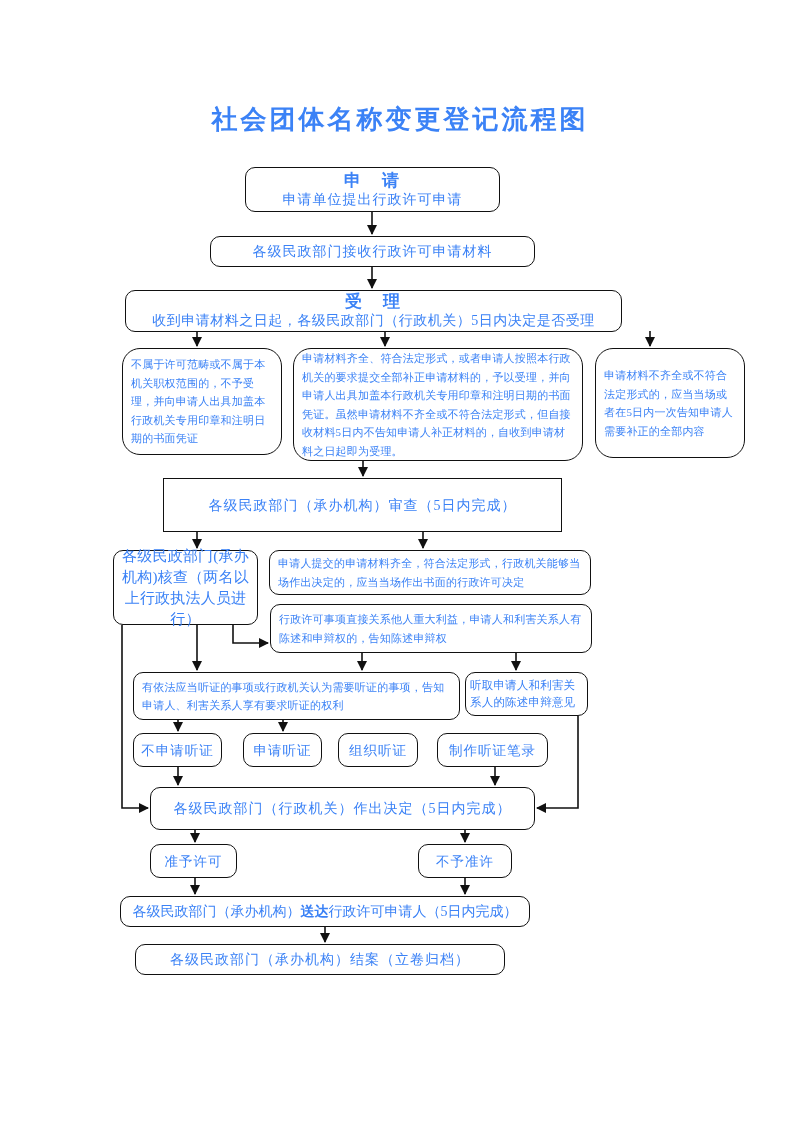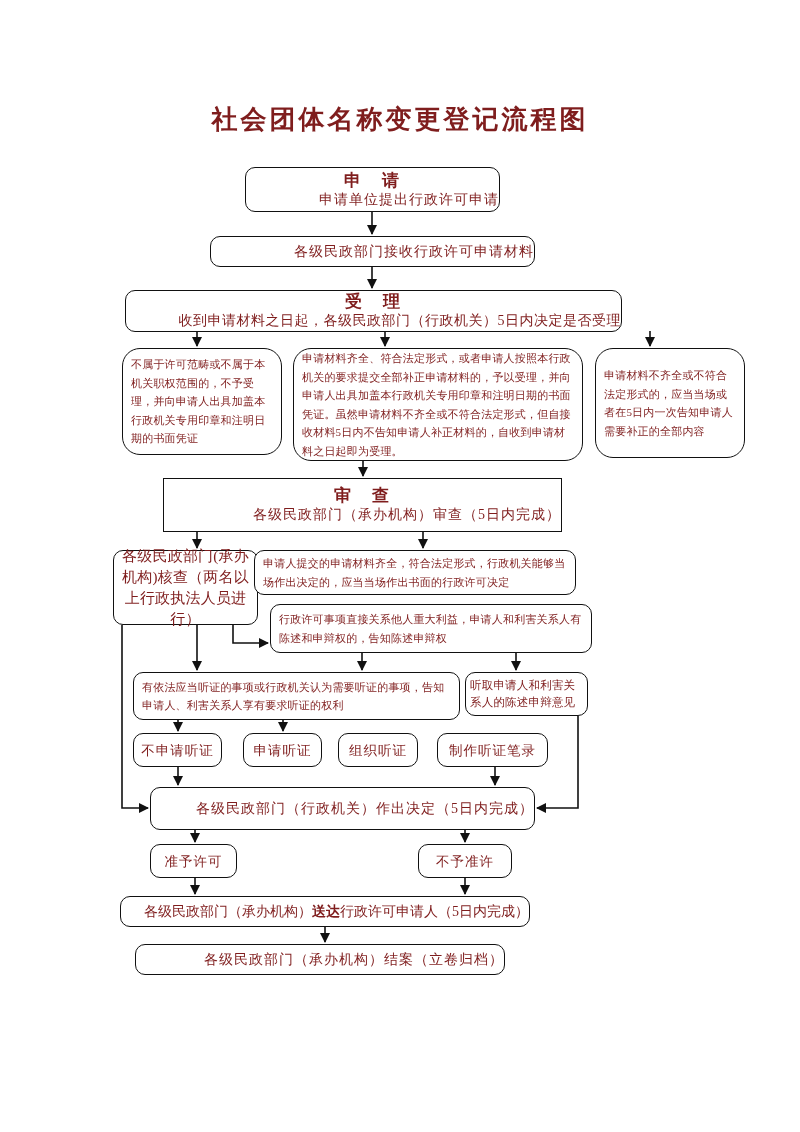--- a/index.html
+++ b/index.html
@@ -1,27 +1,27 @@
 <!DOCTYPE html>
 <html><head>
 <meta charset="utf-8">
 <style>
   html,body{margin:0;padding:0;background:#fff;}
   .canvas{position:relative;width:800px;height:976px;background:#fff;overflow:hidden;
-          font-family:"Liberation Serif","DejaVu Serif",serif;color:#7f1d1d;}
+          font-family:"Liberation Serif","DejaVu Serif",serif;color:#3b82f6;}
   .page-title{position:absolute;left:0;top:102px;width:800px;text-align:center;
               font-size:26px;font-weight:bold;letter-spacing:3px;}
   .flow-svg{position:absolute;left:0;top:0;z-index:0;}
   .node{position:absolute;z-index:1;box-sizing:border-box;background:#fff;
         border:1.8px solid #111;display:flex;flex-direction:column;justify-content:center;}
   .round{border-radius:10px;}
   .biground{border-radius:18px;}
   .sharp{border-radius:0;}
   .hd{font-weight:bold;font-size:17px;text-align:center;letter-spacing:2px;line-height:19px;}
-  .cap{font-size:14px;text-align:right;letter-spacing:1px;line-height:19px;}
+  .cap{font-size:14px;text-align:center;letter-spacing:1px;line-height:19px;}
   .cap.tight{letter-spacing:0.5px;}
   .para{font-size:11px;line-height:18.5px;text-align:left;padding:2px 8px;letter-spacing:0.2px;}
   .para.center{text-align:center;font-size:15px;line-height:21px;padding:2px 5px;}
   .para.small{font-size:11.5px;line-height:17px;padding:2px 4px;}
   .cap13{font-size:13.5px;text-align:center;letter-spacing:1px;line-height:17px;}
   .b{font-weight:bold;}
 </style>
 </head>
 <body>
 
@@ -82,29 +82,28 @@
 
   <div class="node biground" style="left:293px;top:348px;width:290px;height:113px">
     <div class="para">申请材料齐全、符合法定形式，或者申请人按照本行政机关的要求提交全部补正申请材料的，予以受理，并向申请人出具加盖本行政机关专用印章和注明日期的书面凭证。虽然申请材料不齐全或不符合法定形式，但自接收材料5日内不告知申请人补正材料的，自收到申请材料之日起即为受理。</div>
   </div>
 
   <div class="node biground" style="left:595px;top:348px;width:150px;height:110px">
     <div class="para">申请材料不齐全或不符合法定形式的，应当当场或者在5日内一次告知申请人需要补正的全部内容</div>
   </div>
 
   <div class="node sharp" style="left:163px;top:478px;width:399px;height:54px">
-    <div class="hd">审　查</div>
     <div class="cap">各级民政部门（承办机构）审查（5日内完成）</div>
   </div>
 
   <div class="node round" style="left:113px;top:550px;width:145px;height:75px">
     <div class="para center">各级民政部门(承办机构)核查（两名以上行政执法人员进行）</div>
   </div>
 
-  <div class="node round" style="left:254px;top:550px;width:322px;height:45px">
+  <div class="node round" style="left:269px;top:550px;width:322px;height:45px">
     <div class="para">申请人提交的申请材料齐全，符合法定形式，行政机关能够当场作出决定的，应当当场作出书面的行政许可决定</div>
   </div>
 
   <div class="node round" style="left:270px;top:604px;width:322px;height:49px">
     <div class="para">行政许可事项直接关系他人重大利益，申请人和利害关系人有陈述和申辩权的，告知陈述申辩权</div>
   </div>
 
   <div class="node round" style="left:133px;top:672px;width:327px;height:48px">
     <div class="para">有依法应当听证的事项或行政机关认为需要听证的事项，告知申请人、利害关系人享有要求听证的权利</div>
   </div>

